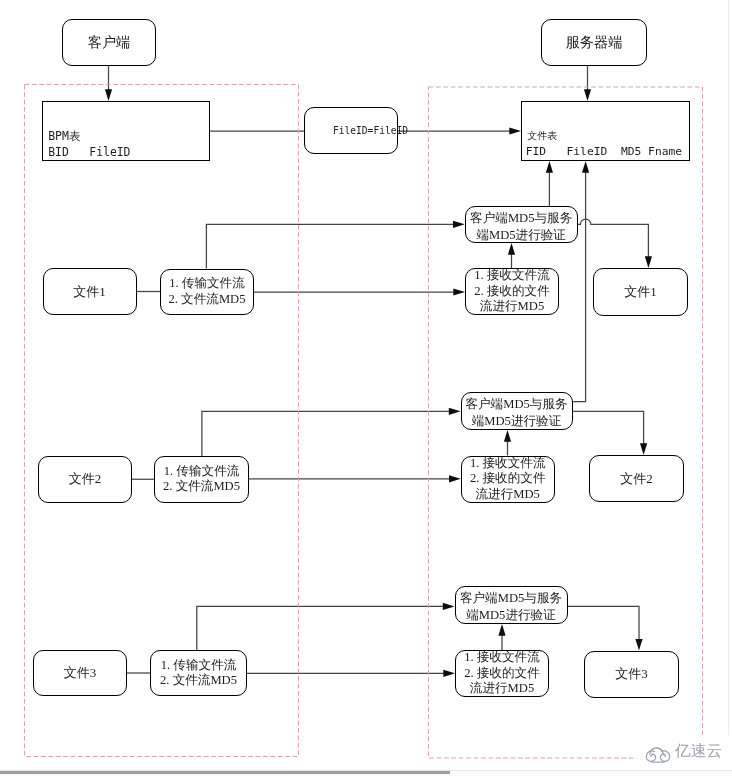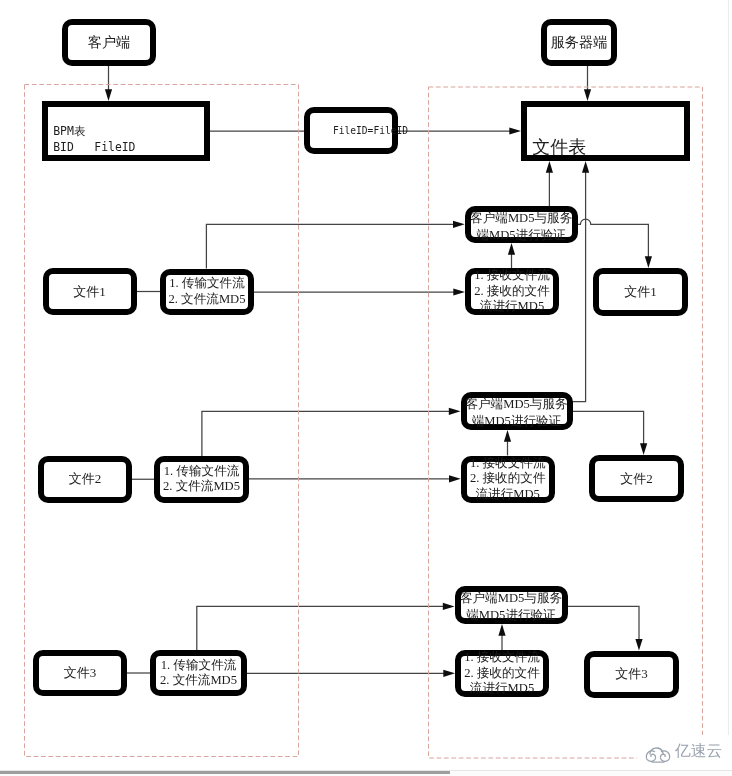--- a/index.html
+++ b/index.html
@@ -1,21 +1,21 @@
 <!DOCTYPE html>
 <html><head>
 <meta charset="utf-8">
 <title>客户端与服务器端文件传输MD5校验流程图</title>
 <style>
 html,body{margin:0;padding:0;background:#ffffff;}
 body{width:732px;height:776px;overflow:hidden;
      font-family:"Liberation Serif","DejaVu Serif",serif;}
 #stage{position:relative;width:732px;height:776px;background:#fff;overflow:hidden;}
 #edges{position:absolute;left:0;top:0;}
-.node{position:absolute;box-sizing:border-box;background:#fff;border:6px solid #000000;
+.node{position:absolute;box-sizing:border-box;background:#fff;border:1px solid #000000;
       color:#1d1d1d;line-height:1.22;white-space:pre;display:flex;}
 .node.center{align-items:center;justify-content:center;text-align:center;}
 .node.topleft{align-items:flex-end;justify-content:flex-start;text-align:left;}
 .node.round{border-radius:10px;}
 .node.mono{font-family:"DejaVu Sans Mono","Liberation Mono",monospace;padding-left:39px;}
 #wmpanel{position:absolute;background:#fff;}
 #wm{position:absolute;display:flex;align-items:flex-start;}
 #pedge{position:absolute;top:0;width:1px;background:#ececec;}
 #wmtext{font-family:"Liberation Sans","DejaVu Sans",sans-serif;font-size:15.8px;
         color:#9aa2ae;margin-left:4px;letter-spacing:0px;line-height:1;}
@@ -68,24 +68,24 @@
       <polygon points="639,650.6 635.4,638.9 642.6,638.9" fill="#0d0d0d"></polygon>
     </svg>
   <div id="zones">
       <svg width="732" height="776" style="position: absolute; left: 0px; top: 0px;">
         <rect x="24.5" y="84.5" width="274" height="672" fill="none" stroke="#d8a49d" stroke-width="1" stroke-dasharray="4.7 2.7"></rect>
         <rect x="428.5" y="87" width="274" height="671" fill="none" stroke="#d8a49d" stroke-width="1" stroke-dasharray="4.7 2.7"></rect>
       </svg>
     </div>
   <div id="nodes">
       <div class="node round center" style="left: 62px; top: 19px; width: 94px; height: 47px; font-size: 14.2px;">客户端</div>
-      <div class="node round center" style="left: 541px; top: 19px; width: 76px; height: 47px; font-size: 14.2px;">服务器端</div>
+      <div class="node round center" style="left: 541px; top: 19px; width: 106px; height: 47px; font-size: 14.2px;">服务器端</div>
       <div class="node rect topleft mono" style="left: 42px; top: 101px; width: 168px; height: 60px; font-size: 10.8px; padding: 4.5px 0px 0px 5.2px; line-height: 16.2px;"><div><div style="font-size: 11.5px; font-family: &quot;DejaVu Sans Mono&quot;, &quot;Liberation Mono&quot;, monospace;">BPM表</div><div style="font-size: 11.4px; font-family: &quot;DejaVu Sans Mono&quot;, &quot;Liberation Mono&quot;, monospace;">BID   FileID</div></div></div>
       <div class="node round center mono" style="left: 304px; top: 107px; width: 94px; height: 47px; font-size: 9.6px;">FileID=FileID</div>
-      <div class="node rect topleft mono" style="left: 521px; top: 101px; width: 169px; height: 60px; font-size: 10.8px; padding: 4.5px 0px 0px 5.2px; line-height: 16.2px;"><div><div style="font-size: 18px;">文件表</div></div></div>
+      <div class="node rect topleft mono" style="left: 521px; top: 101px; width: 169px; height: 60px; font-size: 10.8px; padding: 4.5px 0px 0px 5.2px; line-height: 16.2px;"><div><div style="font-size: 10px;">文件表</div><div style="font-size: 11.3px; font-family: &quot;DejaVu Sans Mono&quot;, &quot;Liberation Mono&quot;, monospace; margin-left: -1.5px;">FID   FileID  MD5 Fname</div></div></div>
       <div class="node round center" style="left: 42.5px; top: 268px; width: 94px; height: 47px; font-size: 13px;">文件1</div>
       <div class="node round center" style="left: 160px; top: 268.5px; width: 94px; height: 46px; font-size: 12.6px;">1. 传输文件流
 2. 文件流MD5</div>
       <div class="node round center" style="left: 464.7px; top: 206px; width: 113px; height: 37px; font-size: 12.6px; padding: 4px 0px 0px; line-height: 16.6px;">客户端MD5与服务
 端MD5进行验证</div>
       <div class="node round center" style="left: 465px; top: 268px; width: 94px; height: 47px; font-size: 12.6px;">1. 接收文件流
 2. 接收的文件
 流进行MD5</div>
       <div class="node round center" style="left: 593px; top: 268px; width: 95px; height: 48px; font-size: 13px;">文件1</div>
       <div class="node round center" style="left: 38.3px; top: 455.7px; width: 93.4px; height: 47.1px; font-size: 13px;">文件2</div>

